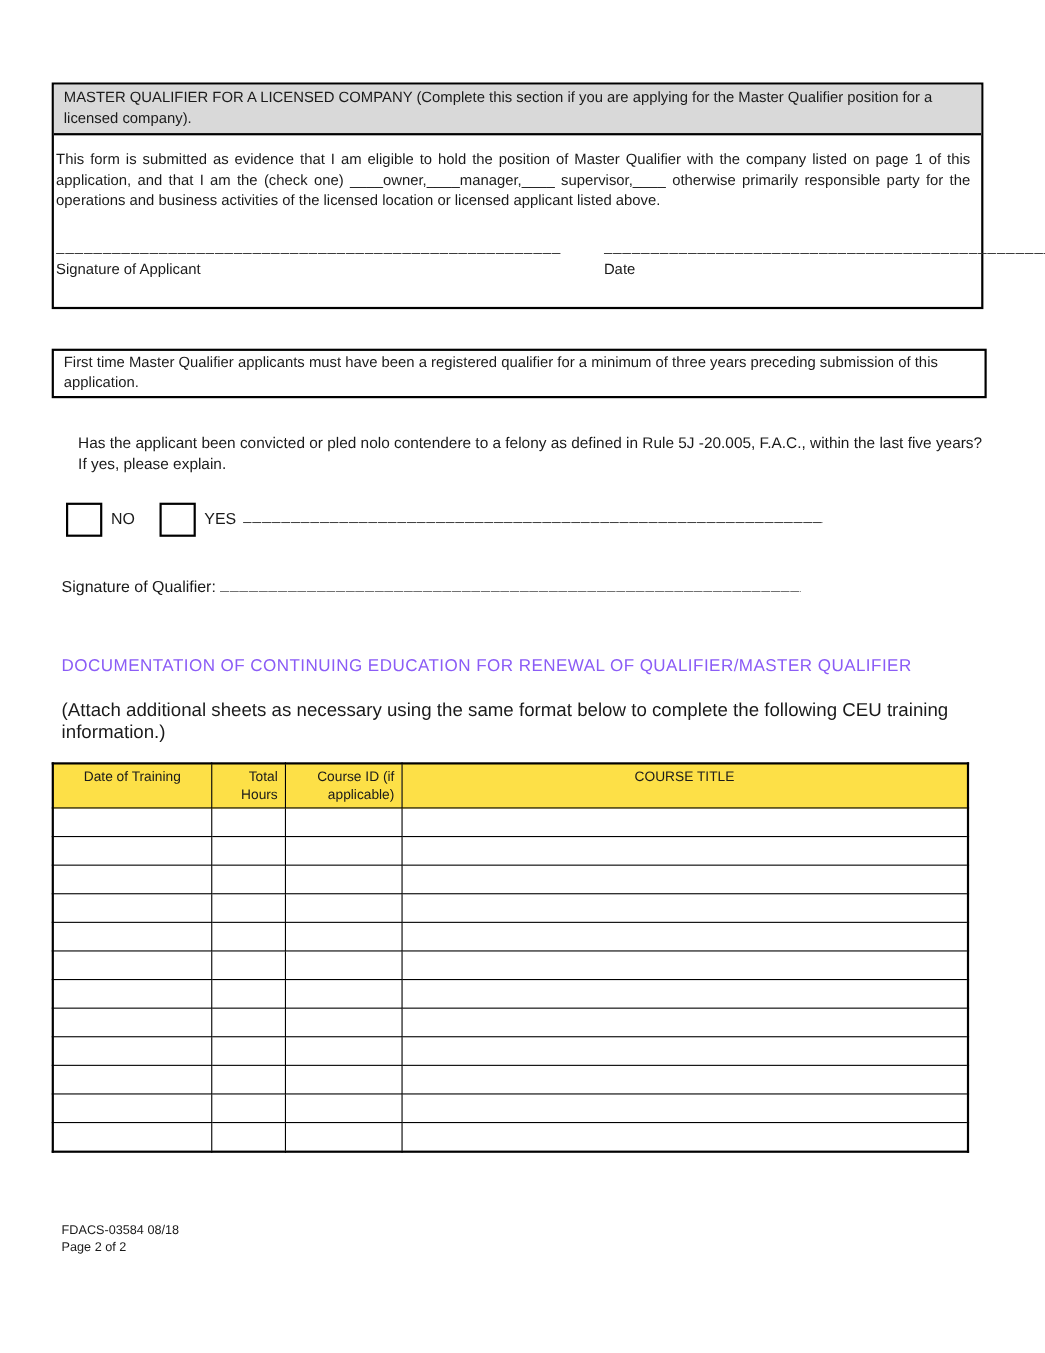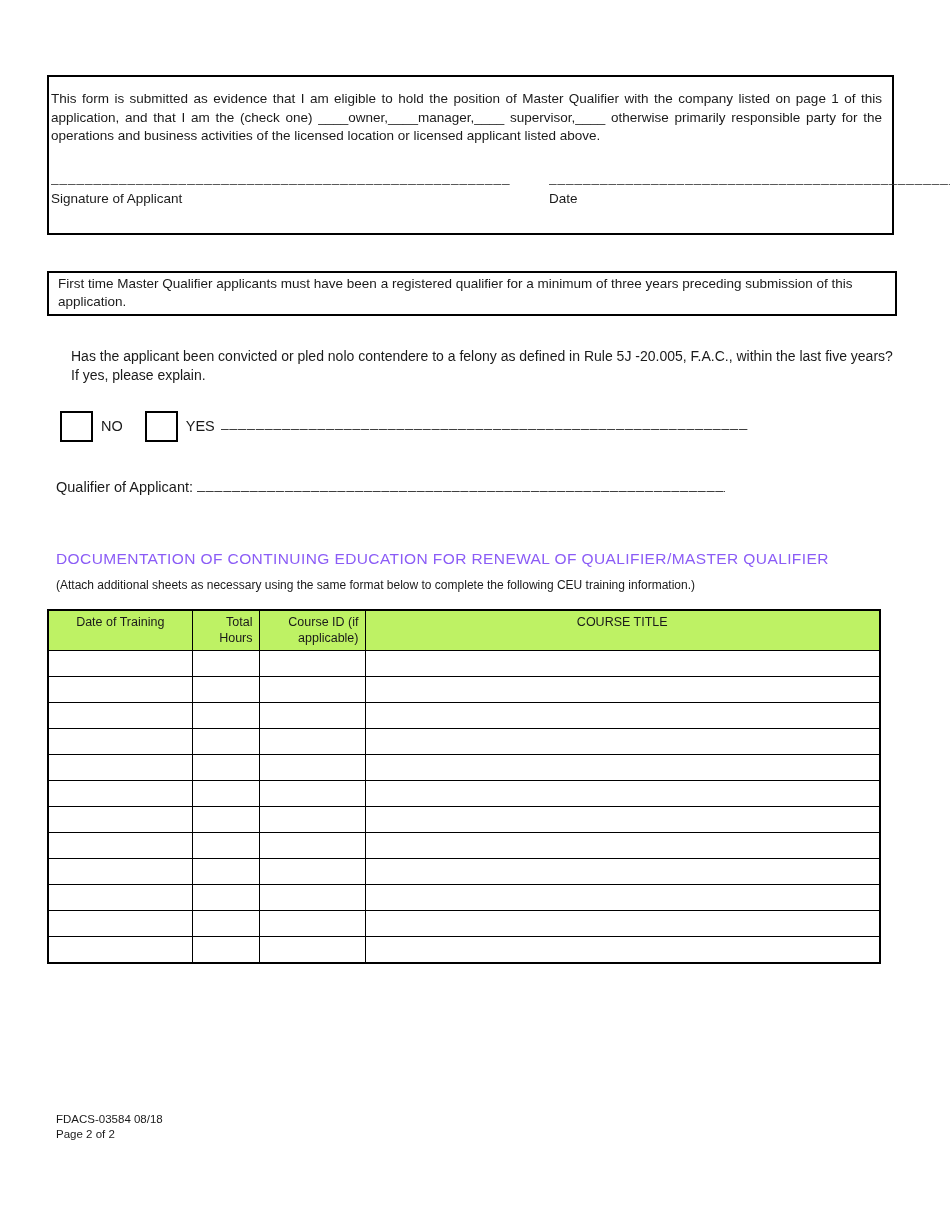--- a/index.html
+++ b/index.html
@@ -65,50 +65,51 @@
   }
   .sig-line-row { margin-top: 31px; margin-left: 9px; font-size: 14.5px; }
   .sig-line-row .inline-fill { width: 528px; margin-left: 4px; }
 
   
   .ceu-title {
     margin-top: 55px; margin-left: 9px;
     font-size: 15.5px; font-weight: normal; letter-spacing: 0.4px;
     color: #8b5cf6;
   }
-  .ceu-note { margin-top: 10px; margin-left: 9px; font-size: 12px; }
+  .ceu-note { margin-top: 21px; margin-left: 9px; font-size: 17px; }
   table.ceu {
     margin-top: 17px;
     width: 834px;
     border-collapse: collapse;
     border: 2px solid #000;
     table-layout: fixed;
   }
   table.ceu th, table.ceu td { border: 1.5px solid #000; }
   table.ceu th {
-    background: #bef264;
+    background: #fde047;
     font-weight: normal; font-size: 12.5px; line-height: 16.5px;
     vertical-align: top; padding: 3px 6px; height: 41px;
   }
   th.al-c { text-align: center; }
   th.al-l { text-align: right; }
   table.ceu td { height: 26px; padding: 1px 5px; font-size: 12.5px; }
 
   
   .footer {
     position: absolute; left: 56px; top: 1112px;
     font-size: 11.5px; line-height: 15px; color: #1a1a1a;
   }
 </style>
 </head>
 <body>
 
 <div class="page">
 
   <div class="mq-box">
+    <div class="mq-header">MASTER QUALIFIER FOR A LICENSED COMPANY (Complete this section if you are applying for the Master Qualifier position for a licensed company).</div>
     <div class="mq-body">
       <p class="mq-paragraph">This form is submitted as evidence that I am eligible to hold the position of Master Qualifier with the company listed on page 1 of this application, and that I am the (check one) ____owner,____manager,____ supervisor,____ otherwise primarily responsible party for the operations and business activities of the licensed location or licensed applicant listed above.</p>
       <div class="sig-row">
         <div class="sig-col-left">
           <div class="fill-line">______________________________________________________________________________________________________________________________________________</div>
           <div class="sig-label">Signature of Applicant</div>
         </div>
         <div class="sig-col-right">
           <div class="fill-line">______________________________________________________________________________________________________________________________________________</div>
           <div class="sig-label">Date</div>
@@ -119,21 +120,21 @@
 
   <div class="notice-box">First time Master Qualifier applicants must have been a registered qualifier for a minimum of three years preceding submission of this application.</div>
 
   <p class="question">Has the applicant been convicted or pled nolo contendere to a felony as defined in Rule 5J -20.005, F.A.C., within the last five years?  If yes, please explain.</p>
 
   <div class="check-row">
     <span class="checkbox"></span><span class="check-label">NO</span><span class="check-gap"></span><span class="checkbox"></span><span class="check-label">YES</span><span class="inline-fill">______________________________________________________________________________________________________________________________________________</span>
   </div>
 
   <div class="sig-line-row">
-    <span>Qualifier of Applicant:</span><span class="inline-fill">______________________________________________________________________________________________________________________________________________</span>
+    <span>Signature of Qualifier:</span><span class="inline-fill">______________________________________________________________________________________________________________________________________________</span>
   </div>
 
   <h2 class="ceu-title">DOCUMENTATION OF CONTINUING EDUCATION FOR RENEWAL OF QUALIFIER/MASTER QUALIFIER</h2>
 
   <p class="ceu-note">(Attach additional sheets as necessary using the same format below to complete the following CEU training information.)</p>
 
   <table class="ceu">
     <colgroup>
       <col style="width:144px">
       <col style="width:67px">

